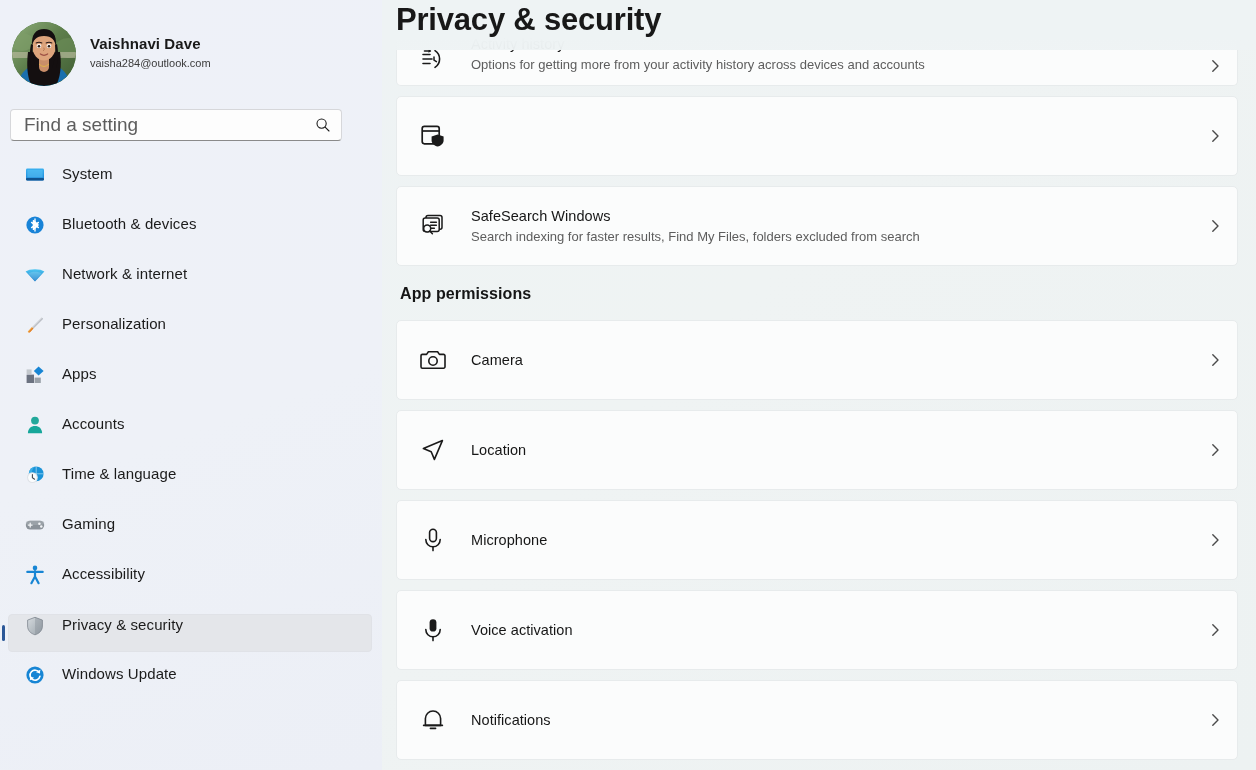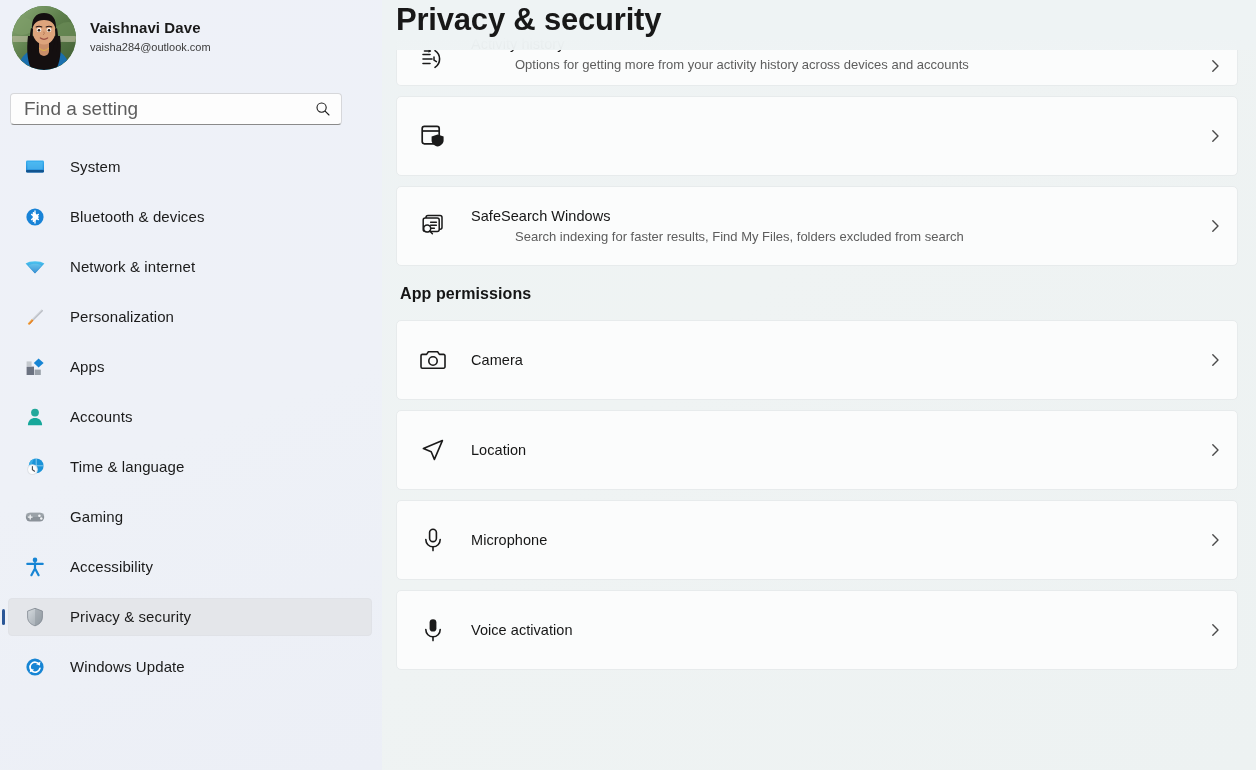--- a/index.html
+++ b/index.html
@@ -18,21 +18,21 @@
     -webkit-font-smoothing: antialiased;
   }
 
   
   #sidebar {
     width: 382px;
     height: 770px;
     flex: 0 0 382px;
     background: linear-gradient(160deg, #eef1f8 0%, #eef1f7 55%, #eceff6 100%);
     position: relative;
-    padding-top: 0;
+    padding-top: 16px;
   }
 
   #account {
     display: flex;
     align-items: center;
     gap: 14px;
     padding: 9px 0 0 12px;
     height: 66px;
   }
 
@@ -90,22 +90,22 @@
     height: 30px;
   }
   #search-input::placeholder { color: #5d5d5d; opacity: 1; }
   #search-icon { flex: 0 0 16px; height: 16px; color: #1b1b1b; }
 
   
   #nav { margin-top: 23px; padding: 0 10px 0 8px; }
 
   .nav-item {
     display: flex;
-    align-items: center;
-    gap: 24px;
+    align-items: flex-start;
+    gap: 16px;
     height: 38px;
     margin-bottom: 12px;
     padding-left: 16px;
     border-radius: 4px;
     position: relative;
     cursor: default;
   }
   .nav-item.selected {
     background: #e4e6ea;
     border: 1px solid #e0e2e7;
@@ -225,21 +225,20 @@
     font-size: 14.5px;
     color: #161616;
     line-height: 20px;
     letter-spacing: .05px;
   }
   .card-sub {
     font-size: 13px;
     color: #5d5d5d;
     line-height: 19px;
     margin-top: 1px;
-    margin-left: 44px;
   }
   .chevron {
     flex: 0 0 16px;
     width: 16px;
     height: 16px;
     color: #4a4a4a;
     margin-left: 10px;
   }
   .chevron svg { display: block; }
 
@@ -603,15 +602,32 @@
       <div class="card-text">
         <div class="card-title">Voice activation</div>
       </div>
       <span class="chevron">
         <svg width="16" height="16" viewBox="0 0 16 16" fill="none" xmlns="http://www.w3.org/2000/svg">
           <path d="M5.8 2.8 L11 8 L5.8 13.2" stroke="currentColor" stroke-width="1.4" stroke-linecap="round" stroke-linejoin="round"></path>
         </svg>
       </span>
     </div>
 
+    <div class="card one-line">
+      <span class="card-icon">
+        <svg width="28" height="28" viewBox="0 0 28 28" fill="none" xmlns="http://www.w3.org/2000/svg">
+          <path d="M6.4 19.4 V12.6 a7.6 7.6 0 0 1 15.2 0 v6.8 Z" stroke="currentColor" stroke-width="1.6" stroke-linejoin="round"></path>
+          <path d="M4.6 19.4 H23.4" stroke="currentColor" stroke-width="1.6" stroke-linecap="round"></path>
+          <path d="M11.4 22.4 h5.2" stroke="currentColor" stroke-width="1.6" stroke-linecap="round"></path>
+        </svg>
+      </span>
+      <div class="card-text">
+        <div class="card-title">Notifications</div>
+      </div>
+      <span class="chevron">
+        <svg width="16" height="16" viewBox="0 0 16 16" fill="none" xmlns="http://www.w3.org/2000/svg">
+          <path d="M5.8 2.8 L11 8 L5.8 13.2" stroke="currentColor" stroke-width="1.4" stroke-linecap="round" stroke-linejoin="round"></path>
+        </svg>
+      </span>
+    </div>
 
   </div>
 </main>
 
 </body></html>

